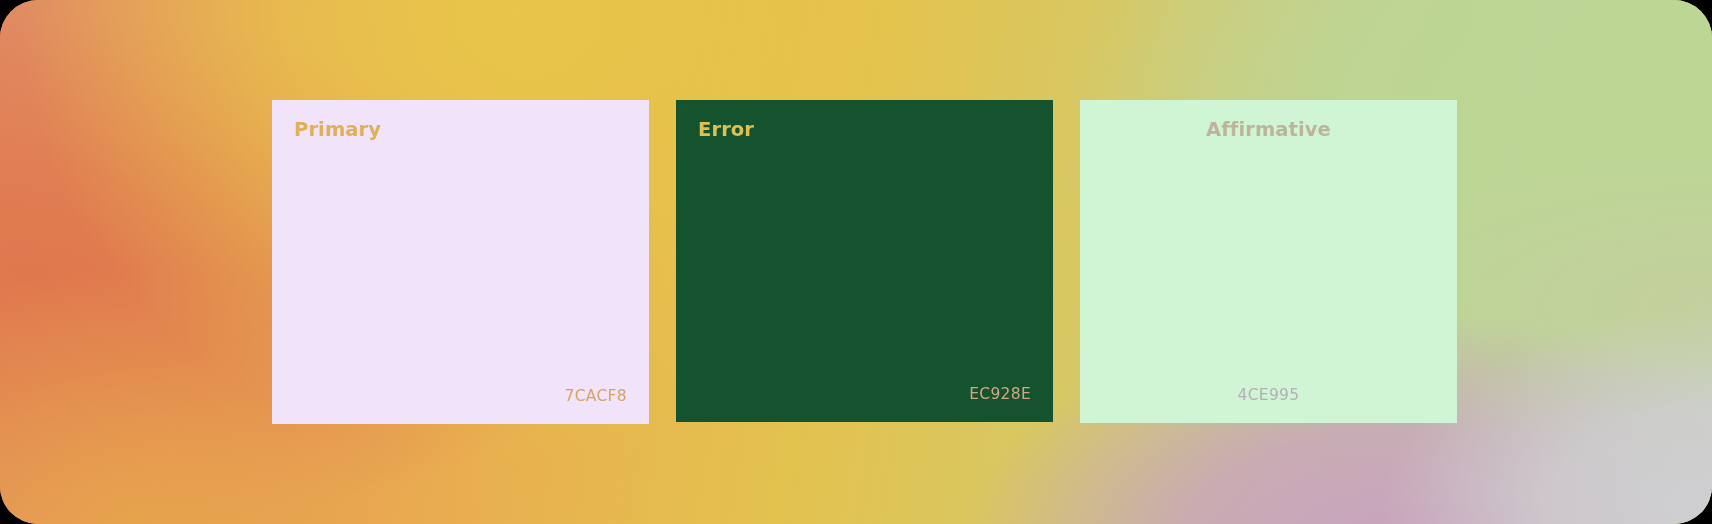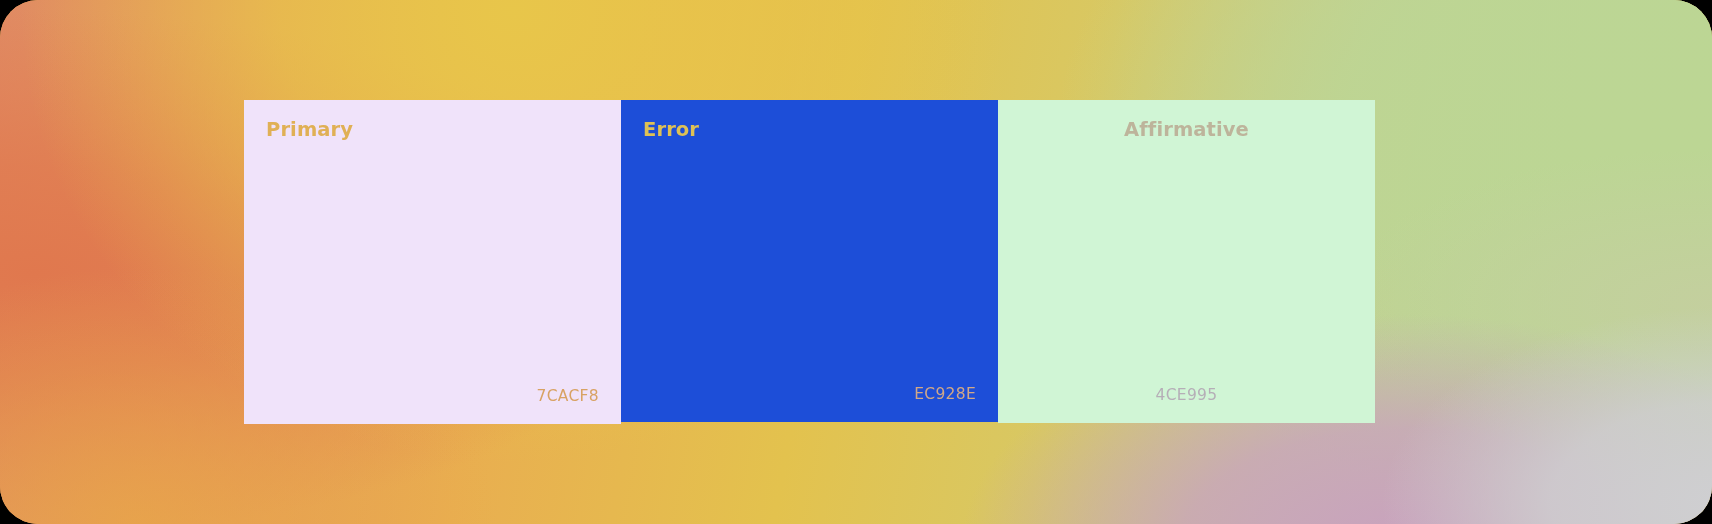--- a/index.html
+++ b/index.html
@@ -68,23 +68,24 @@
       radial-gradient(ellipse 30% 40% at 100% 58%, rgba(197,206,160,0.85) 0%, rgba(197,206,160,0) 74%);
   }
   .mesh.blobG {
     background:
       radial-gradient(ellipse 30% 70% at 8% 100%, rgba(232,166,72,0.80) 0%, rgba(232,166,72,0) 70%);
   }
 
   
   .swatch-row {
     position: absolute;
-    left: 244px;
+    left: 272px;
     top: 100px;
     display: flex;
+    gap: 27px;
     z-index: 3;
   }
 
   .swatch-card {
     position: relative;
     width: 377px;
     height: 324px;
     box-sizing: border-box;
     padding: 18px 22px;
     display: flex;
@@ -128,21 +129,21 @@
   <div class="mesh blobD"></div>
   <div class="mesh blobE"></div>
 
   <div class="swatch-row">
 
     <div class="swatch-card c1" style="background-color: rgb(240, 227, 250);">
       <div class="swatch-title" style="color: rgb(224, 176, 85);">Primary</div>
       <div class="swatch-hex" style="color: rgb(216, 162, 99);">7CACF8</div>
     </div>
 
-    <div class="swatch-card c2" style="background-color: #1d4ed8;">
+    <div class="swatch-card c2" style="background-color: #14532d;">
       <div class="swatch-title" style="color: rgb(222, 193, 85);">Error</div>
       <div class="swatch-hex" style="color: rgb(210, 168, 135); text-align: right;">EC928E</div>
     </div>
 
     <div class="swatch-card c3" style="background-color: rgb(208, 245, 213); align-items: center;">
       <div class="swatch-title" style="color: rgb(189, 180, 155);">Affirmative</div>
       <div class="swatch-hex" style="color: rgb(181, 174, 183);">4CE995</div>
     </div>
 
   </div>

